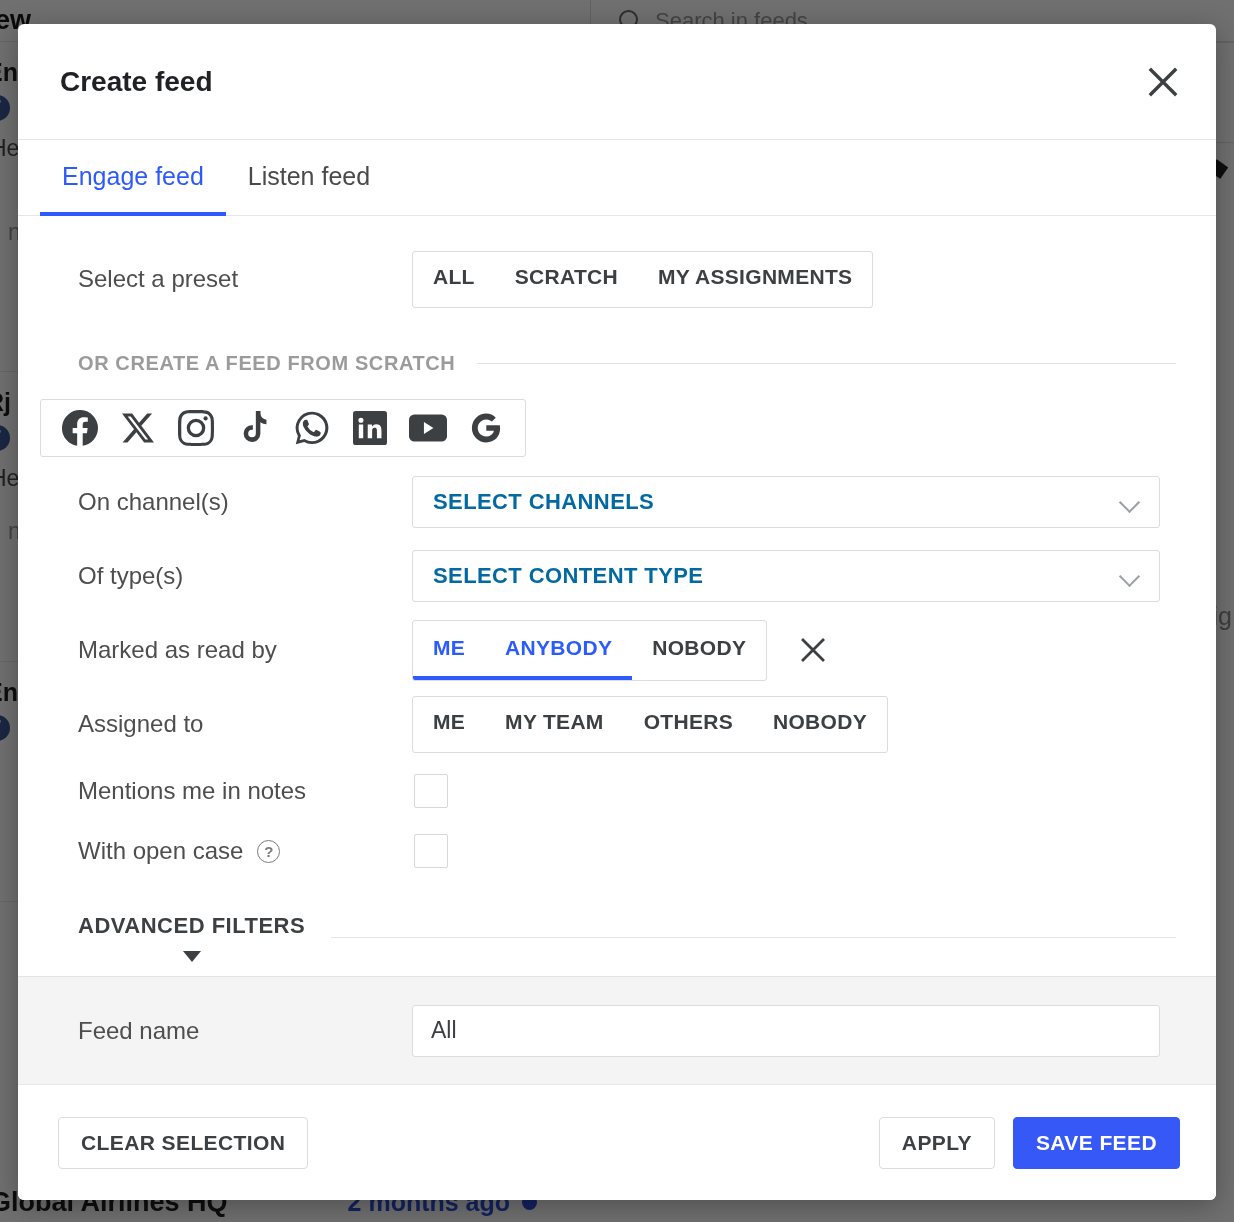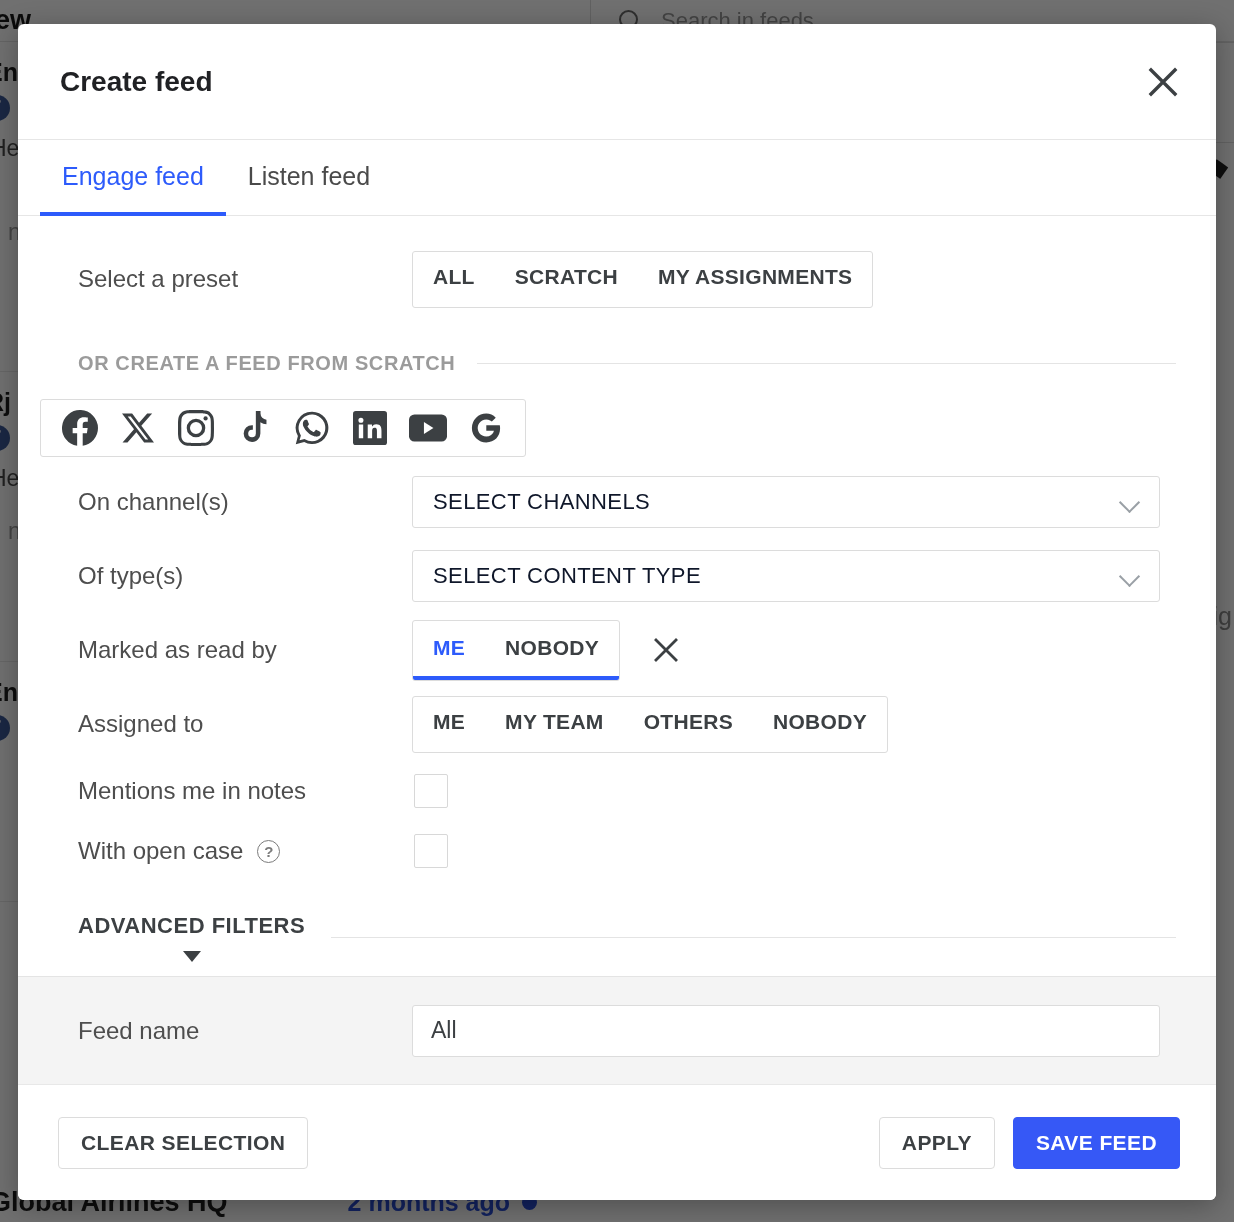--- a/index.html
+++ b/index.html
@@ -21,21 +21,21 @@
     position: absolute; top: 0; left: 0; right: 0; height: 42px;
     background: #ffffff; border-bottom: 1px solid #e3e3e3;
     display: flex; align-items: center;
   }
   .bg-overview-title {
     font-size: 27px; font-weight: bold; color: #1a1a1a;
     margin-left: -38px; white-space: nowrap;
   }
   .bg-search-wrap {
     position: absolute; left: 590px; top: 0; bottom: 0;
-    display: flex; align-items: center; gap: 18px;
+    display: flex; align-items: center; gap: 12px;
     border-left: 1px solid #dcdcdc; padding-left: 26px; width: 644px;
   }
   .bg-search-icon { width: 26px; height: 26px; position: relative; flex: none; }
   .bg-search-icon::before {
     content: ""; position: absolute; left: 2px; top: 2px;
     width: 15px; height: 15px; border: 2.5px solid #6b6b6b; border-radius: 50%;
   }
   .bg-search-icon::after {
     content: ""; position: absolute; left: 16px; top: 17px;
     width: 9px; height: 2.5px; background: #6b6b6b;
@@ -157,21 +157,21 @@
     cursor: pointer;
   }
   .net-icon svg { display: block; }
 
   
   .dropdown {
     width: 748px; height: 52px; border: 1px solid #dcdcdc; border-radius: 3px;
     background: #fff; display: flex; align-items: center; justify-content: space-between;
     padding: 0 18px 0 20px; cursor: pointer;
   }
-  .dropdown-label { font-size: 22px; font-weight: normal; color: #0f172a; letter-spacing: 0.4px; }
+  .dropdown-label { font-size: 22px; font-weight: bold; color: #0369a1; letter-spacing: 0.4px; }
   .chev { width: 22px; height: 22px; position: relative; }
   .chev::before {
     content: ""; position: absolute; left: 3px; top: 4px;
     width: 13px; height: 13px;
     border-right: 2.5px solid #9aa0a6; border-bottom: 2.5px solid #9aa0a6;
     transform: rotate(45deg);
   }
 
   .clear-x {
     width: 48px; height: 48px; margin-left: 22px; display: flex; align-items: center; justify-content: center;
@@ -380,20 +380,21 @@
           <span class="chev"></span>
         </div>
       </div>
     </div>
 
     <div class="row">
       <div class="row-label">Marked as read by</div>
       <div class="row-control">
         <div class="seg-group readby">
           <button class="seg sel">ME</button>
+          <button class="seg sel">ANYBODY</button>
           <button class="seg">NOBODY</button>
           <span class="seg-underline" style="width: 219px;"></span>
         </div>
         <button class="clear-x">
           <svg width="28" height="28" viewBox="0 0 28 28" aria-hidden="true">
             <path d="M4 4 L24 24 M24 4 L4 24" stroke="#3c4043" stroke-width="2.8" stroke-linecap="square"></path>
           </svg>
         </button>
       </div>
     </div>

